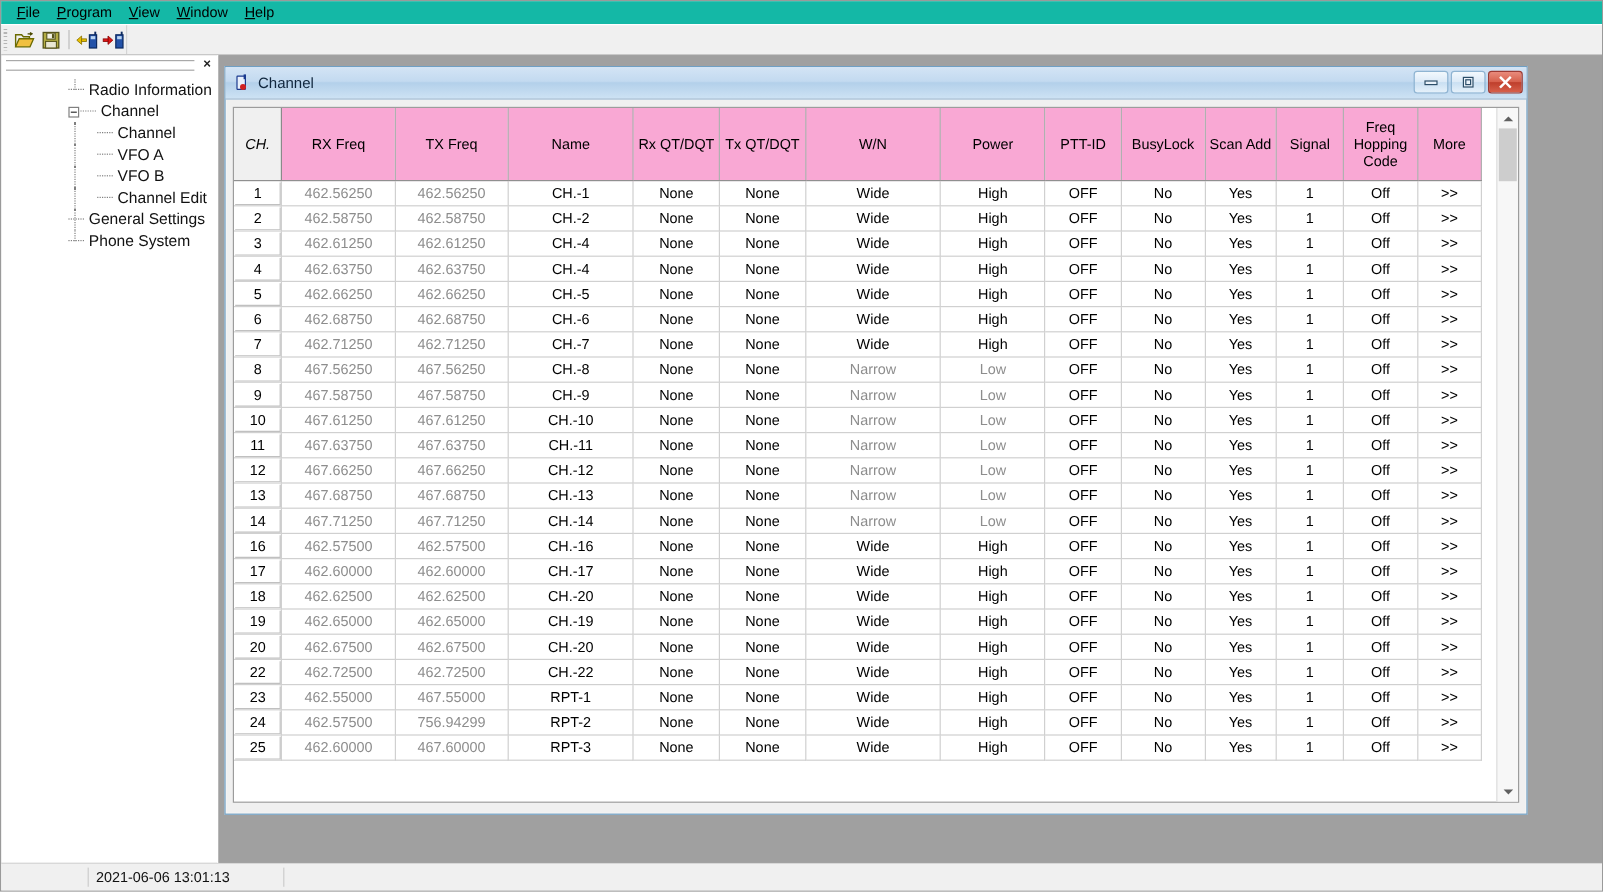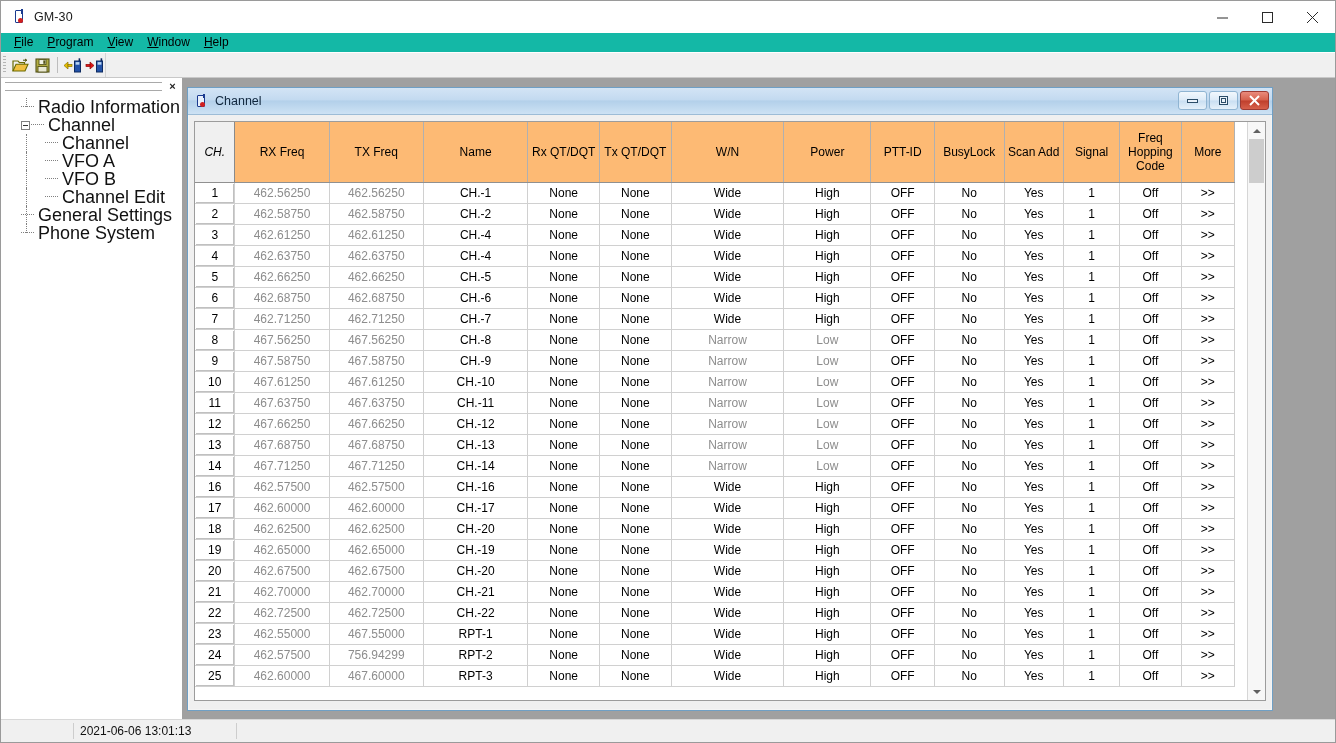--- a/index.html
+++ b/index.html
@@ -101,21 +101,21 @@
   .sb-gripbar{
     flex:1 1 auto;height:7px;margin-right:4px;
     border-top:1px solid #a9a9a9;border-bottom:1px solid #a9a9a9;
   }
   .sb-close{
     width:13px;height:13px;display:flex;align-items:center;justify-content:center;
     font-size:11px;font-weight:bold;color:#222;line-height:1;
   }
   .tree{
     flex:1 1 auto;padding:4px 0 0 20px;overflow:hidden;
-    font-size:18px;color:#111;
+    font-size:13px;color:#111;margin-left:36px;
   }
   .tnode{
     position:relative;height:18px;line-height:18px;white-space:nowrap;
     display:flex;align-items:center;
   }
   .tnode .lbl{padding-left:2px;cursor:default;}
   .dash{
     display:inline-block;width:13px;height:1px;
     border-top:1px dotted #808080;margin-right:2px;flex:0 0 13px;
   }
@@ -192,21 +192,21 @@
   .gridscroll{
     flex:1 1 auto;overflow:hidden;position:relative;
   }
 
   table.grid{
     border-collapse:collapse;table-layout:fixed;
     font-size:12px;color:#000;background:#fff;
     width:1040px;
   }
   table.grid th{
-    background:#fdba74;font-weight:normal;
+    background:#f9a8d4;font-weight:normal;
     border-right:1px solid #b0b0b0;
     border-bottom:1px solid #909090;
     height:60px;vertical-align:middle;
     padding:0 2px;line-height:14px;
     font-size:12px;
   }
   table.grid th.corner{
     border-right:1px solid #8a8a8a;
     background:#f0f0f0;
     font-style:italic;
@@ -256,46 +256,20 @@
   }
   .st-pane.first{width:60px;border-right:1px solid #cdcdcd;}
   .st-pane.date{width:150px;}
   .st-pane.grow{flex:1 1 auto;border-right:none;}
 </style>
 </head>
 <body>
 
 <div class="app">
 
-  <div class="titlebar">
-    <div class="tb-icon">
-      <div class="rad-body"></div>
-        <div class="rad-ant"></div>
-        <div class="rad-dot"></div>
-    </div>
-    <div class="tb-title">GM-30</div>
-    <div class="tb-ctrls">
-      <div class="tb-btn">
-        <svg width="11" height="11" viewBox="0 0 11 11">
-            <line x1="0" y1="6" x2="11" y2="6" stroke="currentColor" stroke-width="1"></line>
-          </svg>
-      </div>
-      <div class="tb-btn">
-        <svg width="11" height="11" viewBox="0 0 11 11">
-            <rect x="0.5" y="0.5" width="10" height="10" fill="none" stroke="currentColor" stroke-width="1"></rect>
-          </svg>
-      </div>
-      <div class="tb-btn close">
-        <svg width="11" height="11" viewBox="0 0 11 11">
-            <line x1="0" y1="0" x2="11" y2="11" stroke="currentColor" stroke-width="1"></line>
-            <line x1="11" y1="0" x2="0" y2="11" stroke="currentColor" stroke-width="1"></line>
-          </svg>
-      </div>
-    </div>
-  </div>
 
   <div class="menubar">
     <div class="menuitem"><u>F</u><span title="File">ile</span></div>
     <div class="menuitem"><u>P</u>rogram</div>
     <div class="menuitem"><u>V</u>iew</div>
     <div class="menuitem"><u>W</u>indow</div>
     <div class="menuitem"><u>H</u>elp</div>
   </div>
 
   <div class="toolbar">
@@ -776,36 +750,20 @@
                       <td>Wide</td>
                       <td>High</td>
                       <td>OFF</td>
                       <td>No</td>
                       <td>Yes</td>
                       <td>1</td>
                       <td>Off</td>
                       <td class="more">&gt;&gt;</td>
                     </tr>
                     <tr>
-                      <td class="rowhdr">21</td>
-                      <td class="ro">462.70000</td>
-                      <td class="ro">462.70000</td>
-                      <td class="name">CH.-21</td>
-                      <td>None</td>
-                      <td>None</td>
-                      <td>Wide</td>
-                      <td>High</td>
-                      <td>OFF</td>
-                      <td>No</td>
-                      <td>Yes</td>
-                      <td>1</td>
-                      <td>Off</td>
-                      <td class="more">&gt;&gt;</td>
-                    </tr>
-                    <tr>
                       <td class="rowhdr">22</td>
                       <td class="ro">462.72500</td>
                       <td class="ro">462.72500</td>
                       <td class="name">CH.-22</td>
                       <td>None</td>
                       <td>None</td>
                       <td>Wide</td>
                       <td>High</td>
                       <td>OFF</td>
                       <td>No</td>

